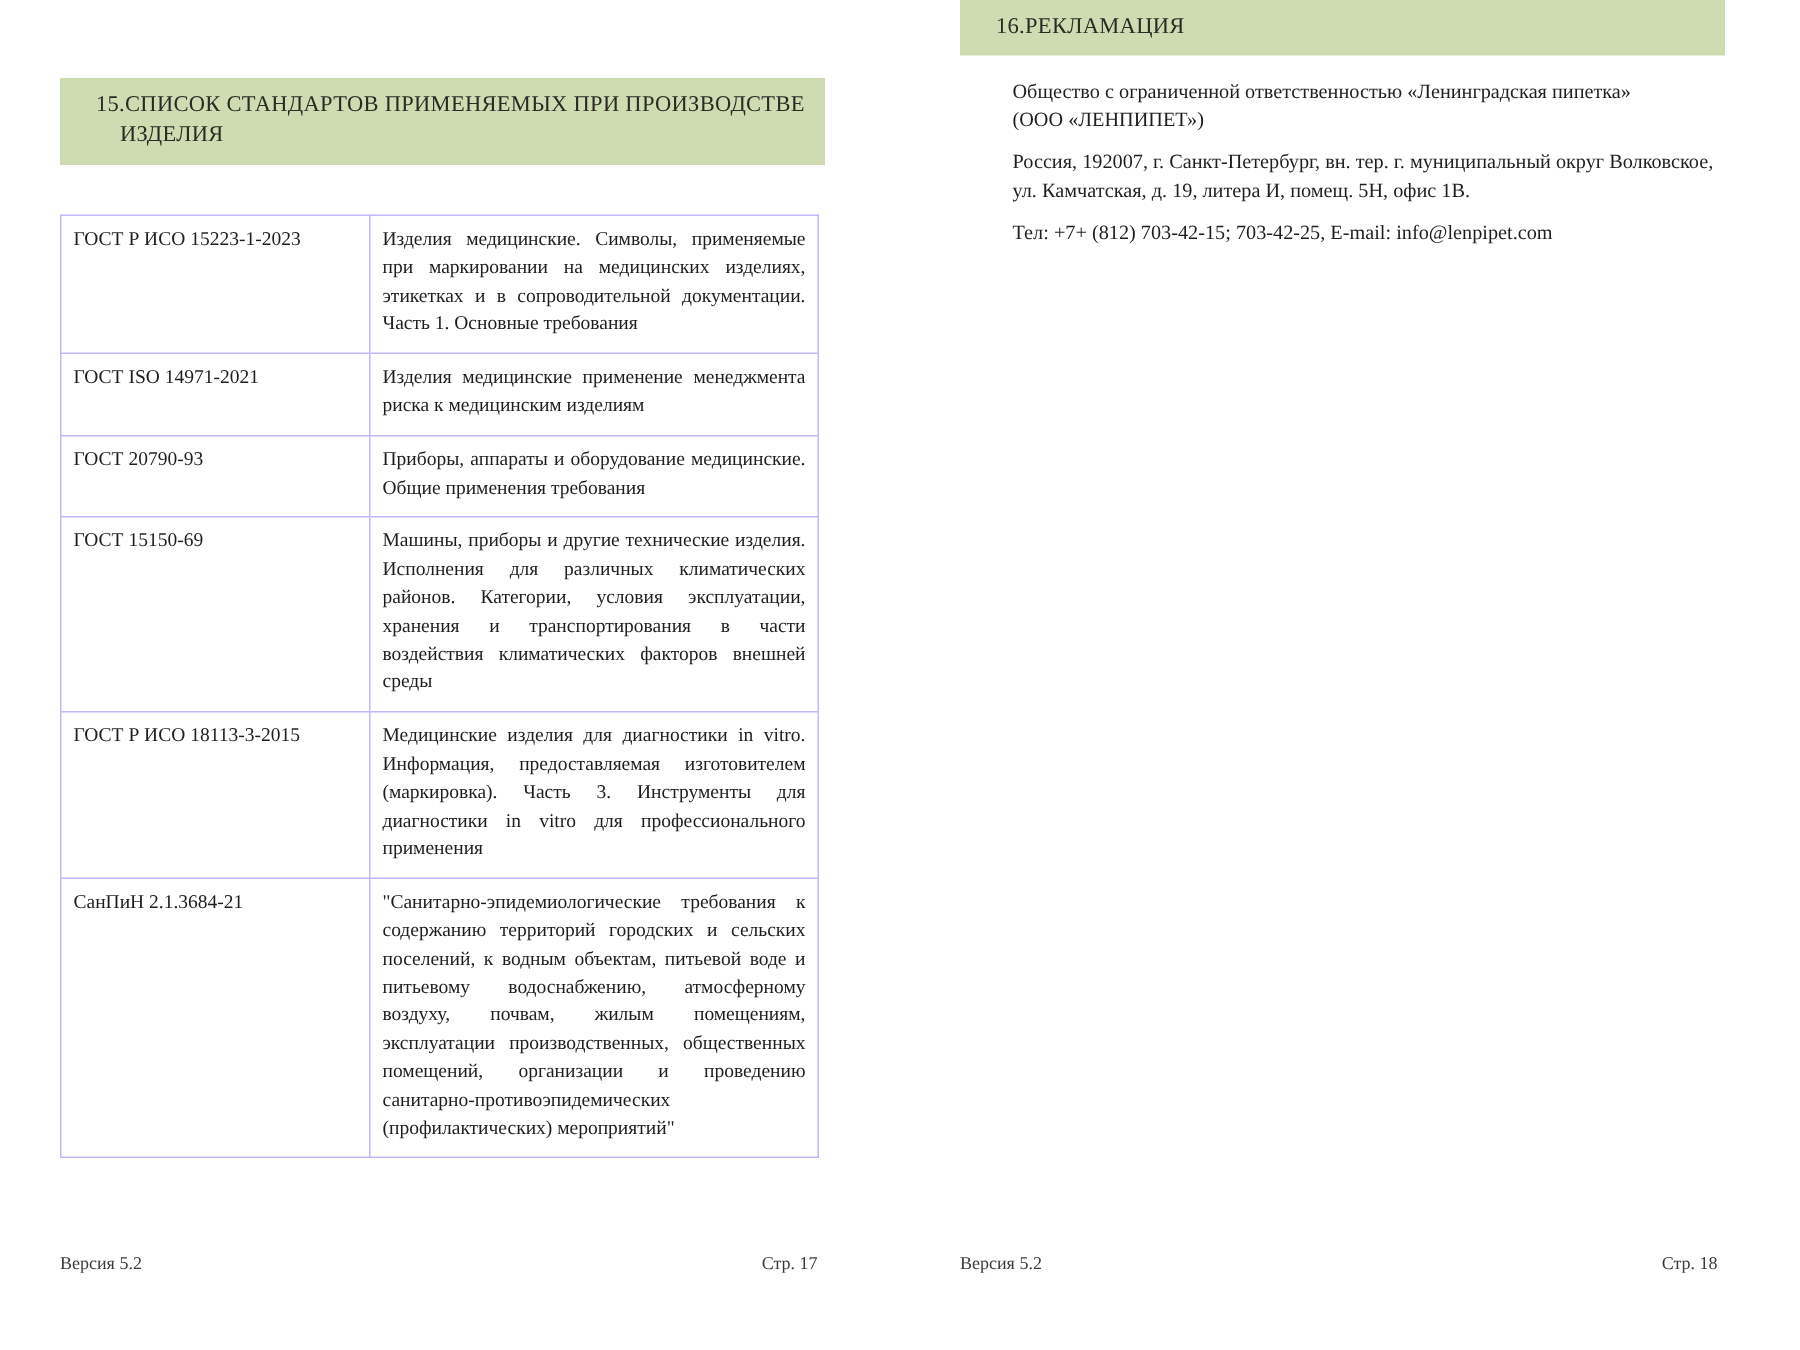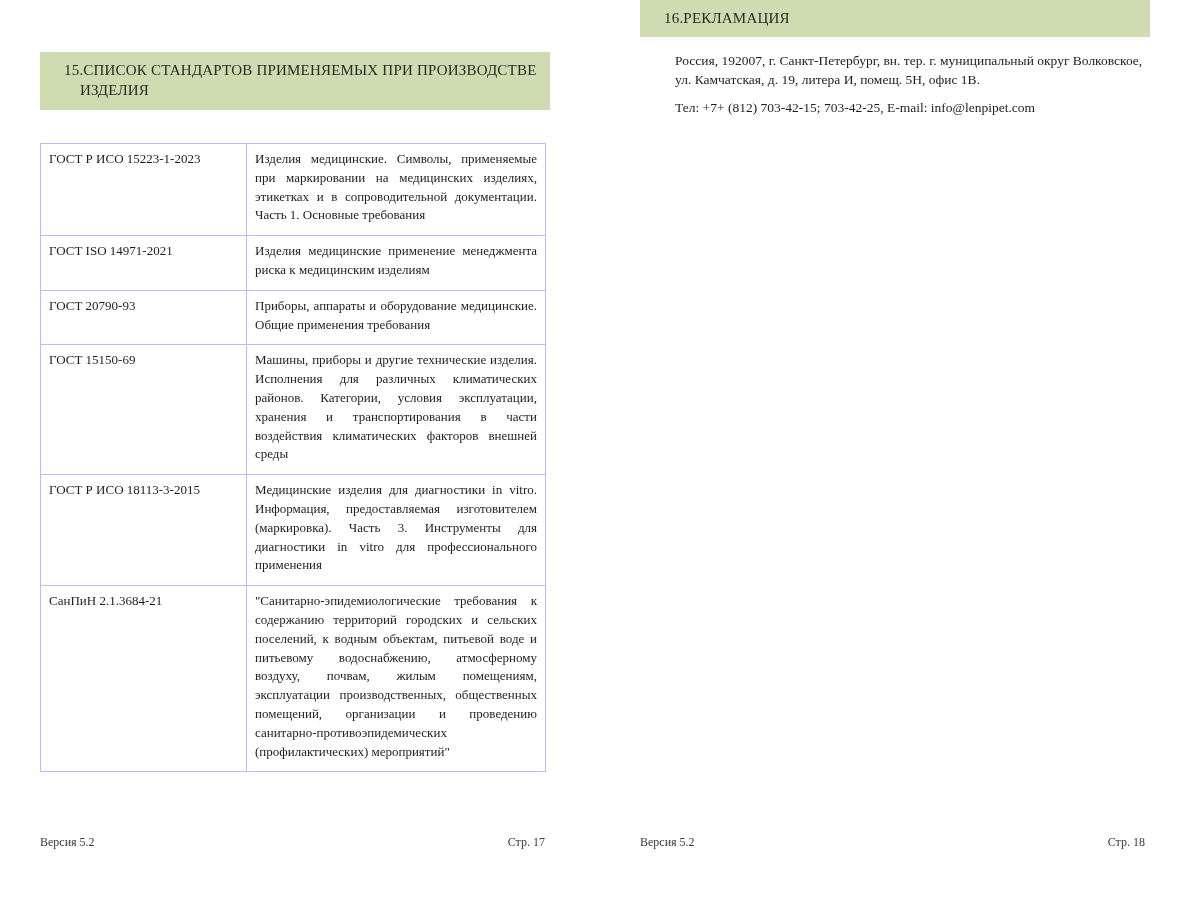--- a/index.html
+++ b/index.html
@@ -130,20 +130,24 @@
   </section>
 
   <section class="page page-right">
 
     <header class="section-header">
       <div class="section-header-text">16.РЕКЛАМАЦИЯ</div>
     </header>
 
 
     <div class="address-block">
+      <p>
+        <span class="company-line">Общество с ограниченной ответственностью «Ленинградская пипетка»</span>
+        <span class="company-line">(ООО «ЛЕНПИПЕТ»)</span>
+      </p>
       <p>Россия, 192007, г. Санкт-Петербург, вн. тер. г. муниципальный округ Волковское, ул. Камчатская, д. 19, литера И, помещ. 5Н, офис 1В.</p>
       <p>Тел: +7+ (812) 703-42-15; 703-42-25, E-mail: info@lenpipet.com</p>
     </div>
 
     <footer class="page-footer">
       <span>Версия 5.2</span>
       <span>Стр. 18</span>
     </footer>
   </section>
 

